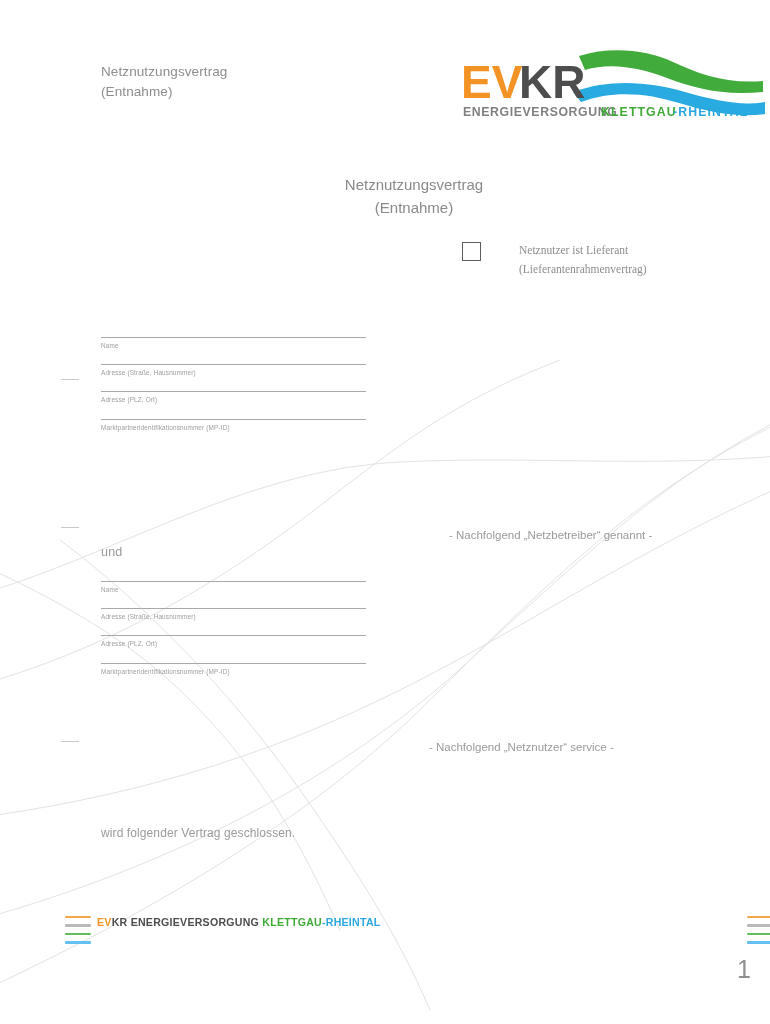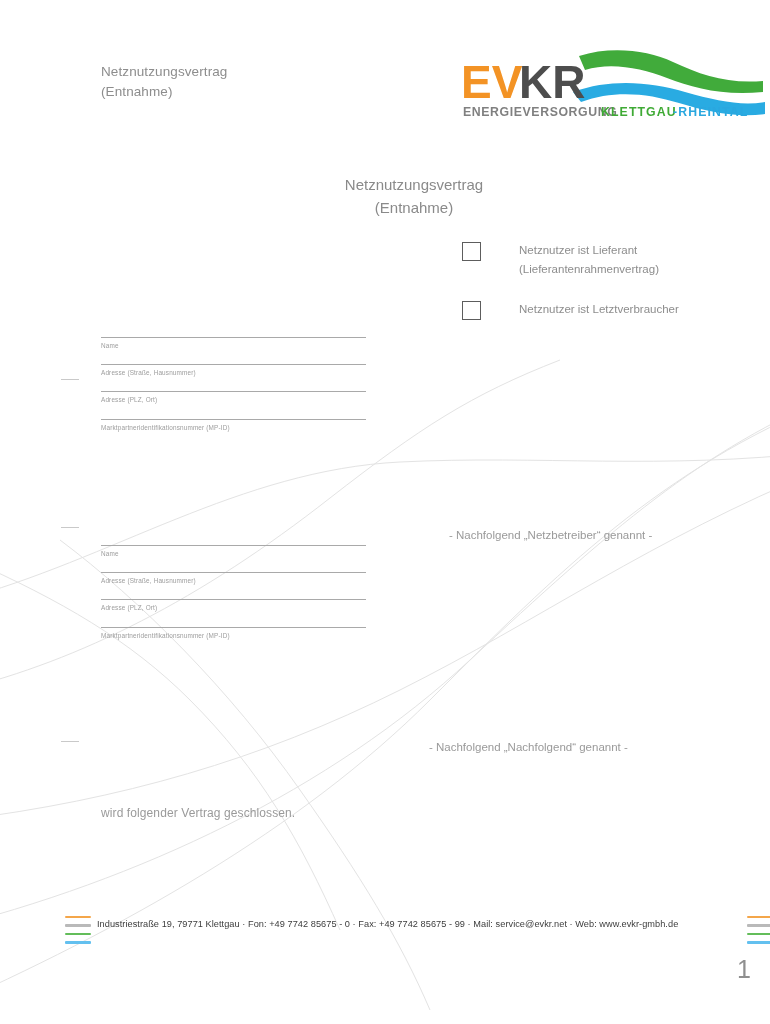--- a/index.html
+++ b/index.html
@@ -82,20 +82,21 @@
     border: 1.6px solid #5d5d5d;
     background: #ffffff;
     flex: 0 0 auto;
     margin-top: 1px;
   }
   .opt-text {
     margin-left: 38px;
     font-size: 11.5px;
     line-height: 1.62;
     color: #8d8d8d;
+    font-family: Liberation Serif, serif;
   }
   .opt-text span { display: block; }
 
   
   .party { position: absolute; left: 72px; width: 265px; }
   .party-intro {
     font-size: 12.5px;
     color: #9a9a9a;
     margin-bottom: 22px;
     letter-spacing: .2px;
@@ -121,21 +122,21 @@
     text-align: left;
     line-height: 1.62;
     white-space: nowrap;
   }
   .caption span { display: block; }
 
   
   .closing {
     position: absolute;
     left: 72px;
-    top: 806px;
+    top: 826px;
     font-size: 12px;
     color: #9a9a9a;
     letter-spacing: .1px;
   }
 
   
   .margin-dash {
     position: absolute;
     width: 18px;
     height: 0;
@@ -241,26 +242,20 @@
     </div>
 
     <div class="options">
       <div class="opt-row">
         <span class="checkbox"></span>
         <span class="opt-text">
           <span>Netznutzer ist Lieferant</span>
           <span>(Lieferantenrahmenvertrag)</span>
         </span>
       </div>
-      <div class="opt-row">
-        <span class="checkbox"></span>
-        <span class="opt-text">
-          <span>Netznutzer ist Letztverbraucher</span>
-        </span>
-      </div>
     </div>
 
     <div class="party" style="top:337px;">
 
       <div class="field">
         <div class="field-rule"></div>
         <div class="field-label">Name</div>
       </div>
       <div class="field">
         <div class="field-rule"></div>
@@ -274,59 +269,60 @@
         <div class="field-rule"></div>
         <div class="field-label">Marktpartneridentifikationsnummer (MP-ID)</div>
       </div>
     </div>
 
     <div class="caption" style="left:420px; top:526px; width:280px;">
       <span>- Nachfolgend „Netzbetreiber“ genannt -</span>
     </div>
 
     <div class="party" style="top:545px;">
+      <div class="party-intro">und</div>
 
       <div class="field">
         <div class="field-rule"></div>
         <div class="field-label">Name</div>
       </div>
       <div class="field">
         <div class="field-rule"></div>
         <div class="field-label">Adresse (Straße, Hausnummer)</div>
       </div>
       <div class="field">
         <div class="field-rule"></div>
         <div class="field-label">Adresse (PLZ, Ort)</div>
       </div>
       <div class="field">
         <div class="field-rule"></div>
         <div class="field-label">Marktpartneridentifikationsnummer (MP-ID)</div>
       </div>
     </div>
 
     <div class="caption" style="left:400px; top:738px; width:300px;">
-      <span>- Nachfolgend „Nachfolgend“ genannt -</span>
+      <span>- Nachfolgend „Netznutzer“ service -</span>
     </div>
 
     <div class="margin-dash" style="left:32px; top:379px;"></div>
     <div class="margin-dash" style="left:32px; top:527px;"></div>
     <div class="margin-dash" style="left:32px; top:741px;"></div>
 
     <div class="closing">wird folgender Vertrag geschlossen.</div>
 
     <div class="footer">
       <div class="footer-marks left">
         <i class="m-orange"></i>
         <i class="m-gray"></i>
         <i class="m-green"></i>
         <i class="m-blue"></i>
       </div>
 
       <div class="footer-text">
-        <div class="footer-address">Industriestraße 19, 79771 Klettgau · Fon: +49 7742 85675 - 0 · Fax: +49 7742 85675 - 99 · Mail: service@evkr.net · Web: www.evkr-gmbh.de</div>
+        <div class="footer-brand"><span class="fb-ev">EV</span><span class="fb-kr">KR ENERGIEVERSORGUNG </span><span class="fb-kg">KLETTGAU</span><span class="fb-rh">-RHEINTAL</span></div>
       </div>
 
       <div class="footer-marks right">
         <i class="m-orange"></i>
         <i class="m-gray"></i>
         <i class="m-green"></i>
         <i class="m-blue"></i>
       </div>
     </div>
 

